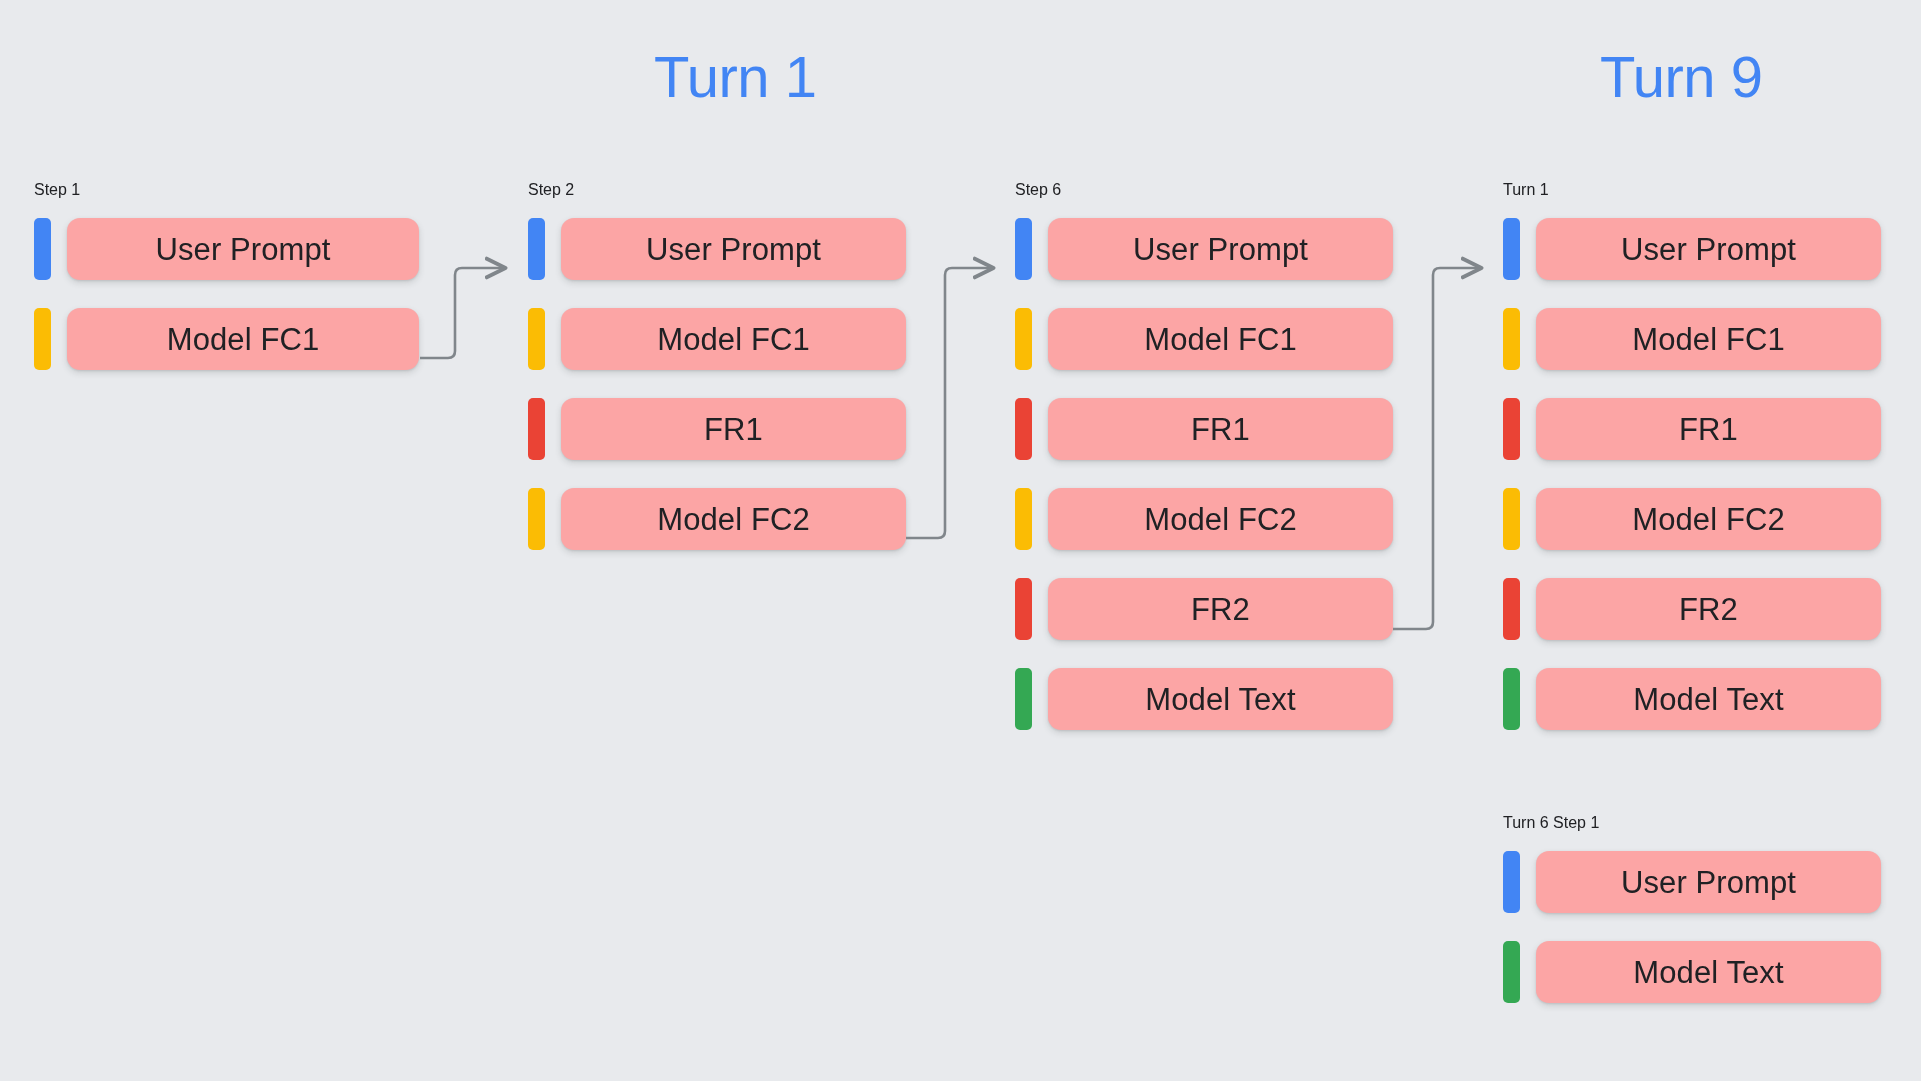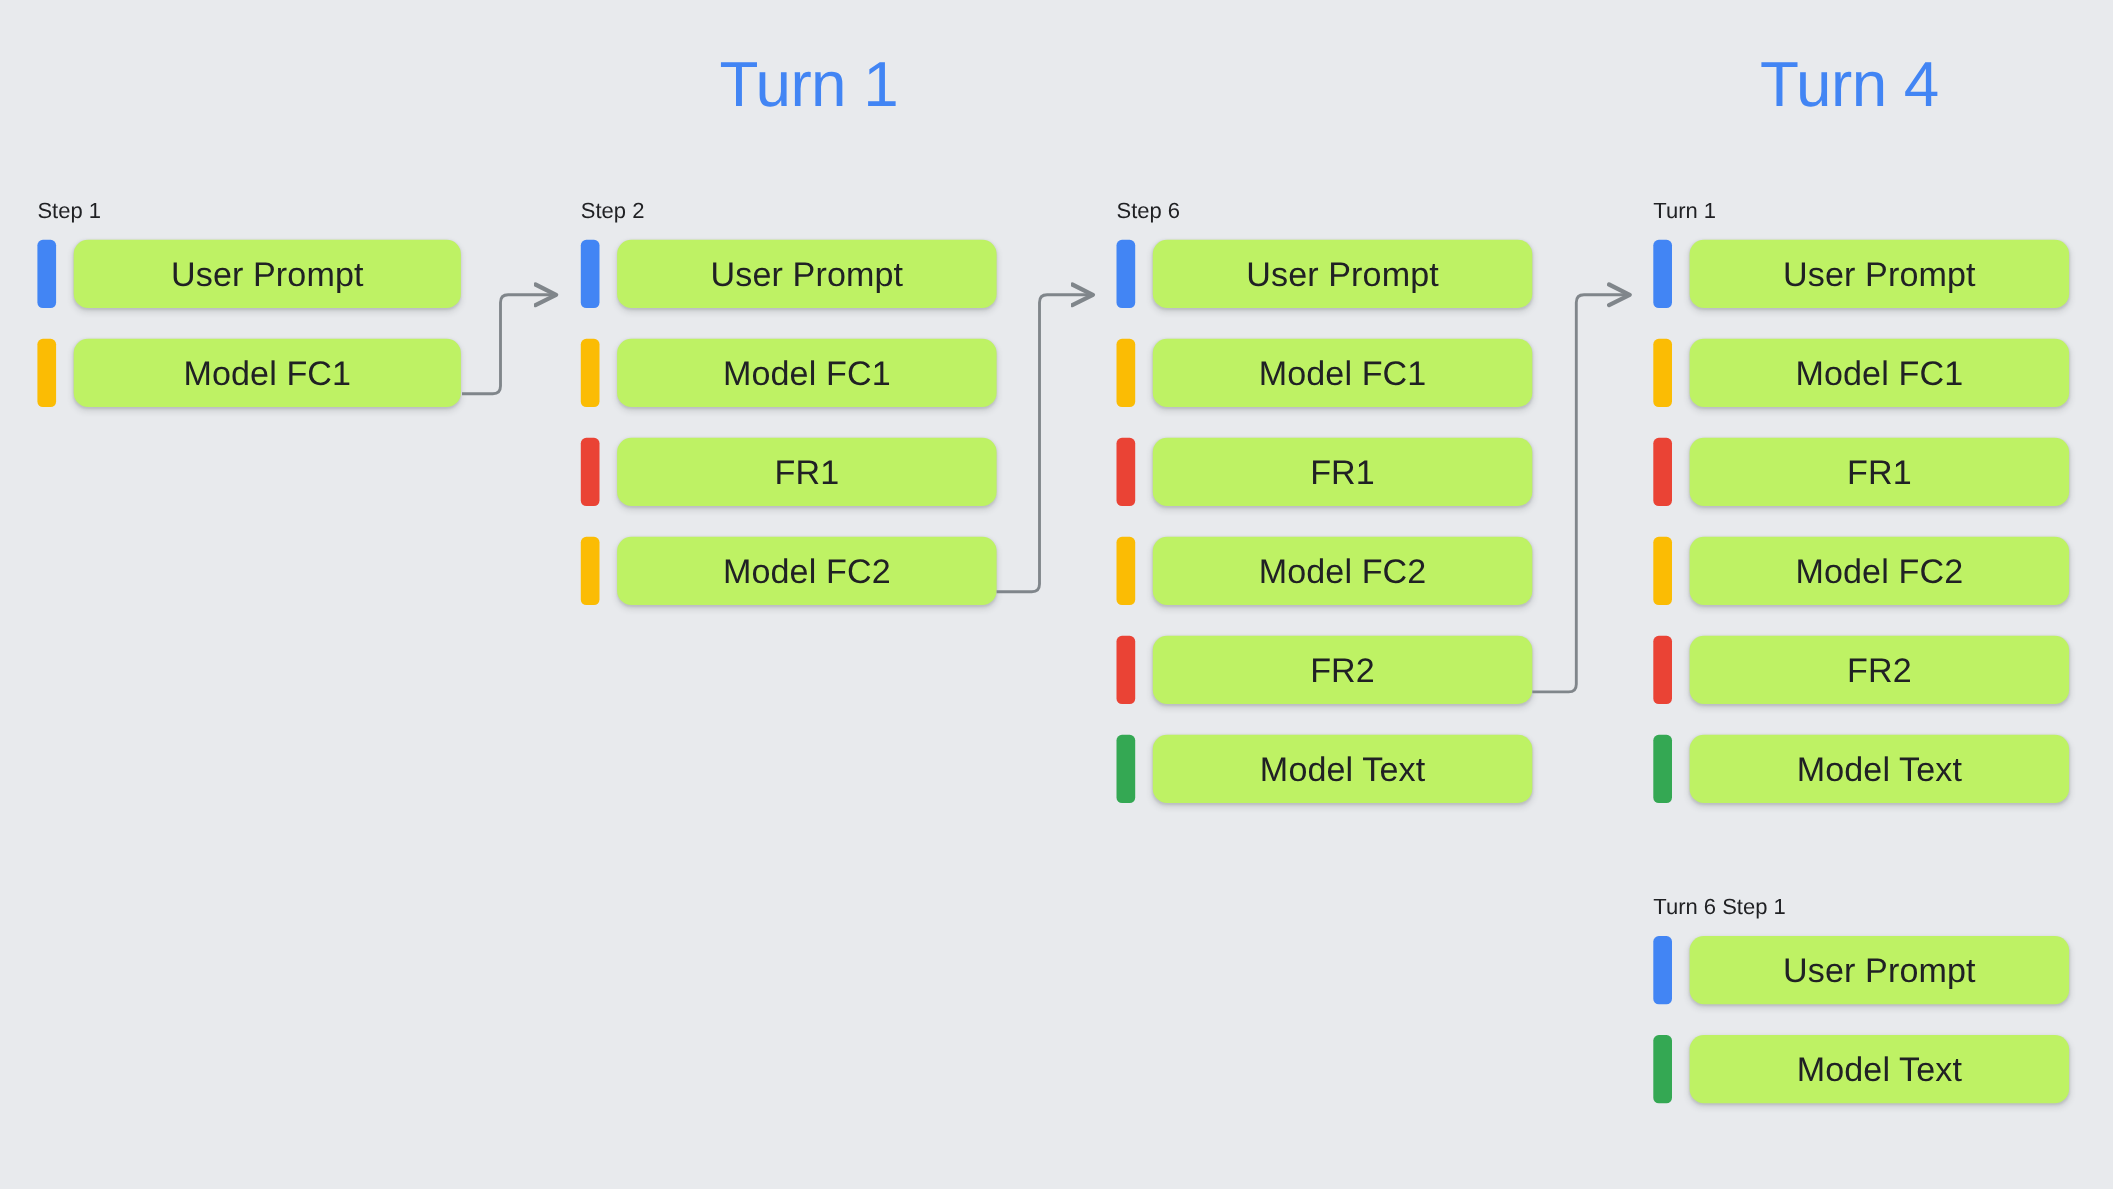--- a/index.html
+++ b/index.html
@@ -22,21 +22,21 @@
     letter-spacing:-0.5px;
     line-height:1;
     white-space:nowrap;
   }
 
   
   .column{position:absolute;}
   .col-label{
     position:absolute;
     top:0;left:0;
-    font-size:20px;
+    font-size:16px;
     color:#202124;
     line-height:1;
     white-space:nowrap;
   }
   .rows{position:absolute;top:36px;left:0;}
 
   .row{
     position:relative;
     height:62px;
     margin-bottom:28px;
@@ -49,21 +49,21 @@
     left:0;top:0;
     width:17px;height:62px;
     border-radius:5px;
   }
   .card{
     position:absolute;
     top:0;
     left:33px;
     height:62px;
     border-radius:13px;
-    background:#bef264;
+    background:#fca5a5;
     box-shadow:0 3px 6px rgba(60,64,67,0.17), 0 1px 2px rgba(60,64,67,0.12);
     display:flex;
     align-items:center;
     justify-content:center;
   }
   .card-label{
     font-size:31px;
     color:#202124;
     line-height:1;
     white-space:nowrap;
@@ -73,21 +73,21 @@
   
   #arrows{position:absolute;left:0;top:0;width:1921px;height:1081px;pointer-events:none;}
 </style>
 </head>
 <body>
 
 <div id="stage">
 
   <div class="section-title" style="left:654px;top:48px;">Turn 1</div>
 
-  <div class="section-title" style="left:1600px;top:48px;">Turn 4</div>
+  <div class="section-title" style="left:1600px;top:48px;">Turn 9</div>
 
   <div class="column" style="left:34px;top:182px;">
     <div class="col-label">Step 1</div>
     <div class="rows">
 
       <div class="row">
         <div class="bar" style="background:#4285F4"></div>
         <div class="card" style="width:352px;">
           <span class="card-label">User Prompt</span>
         </div>

